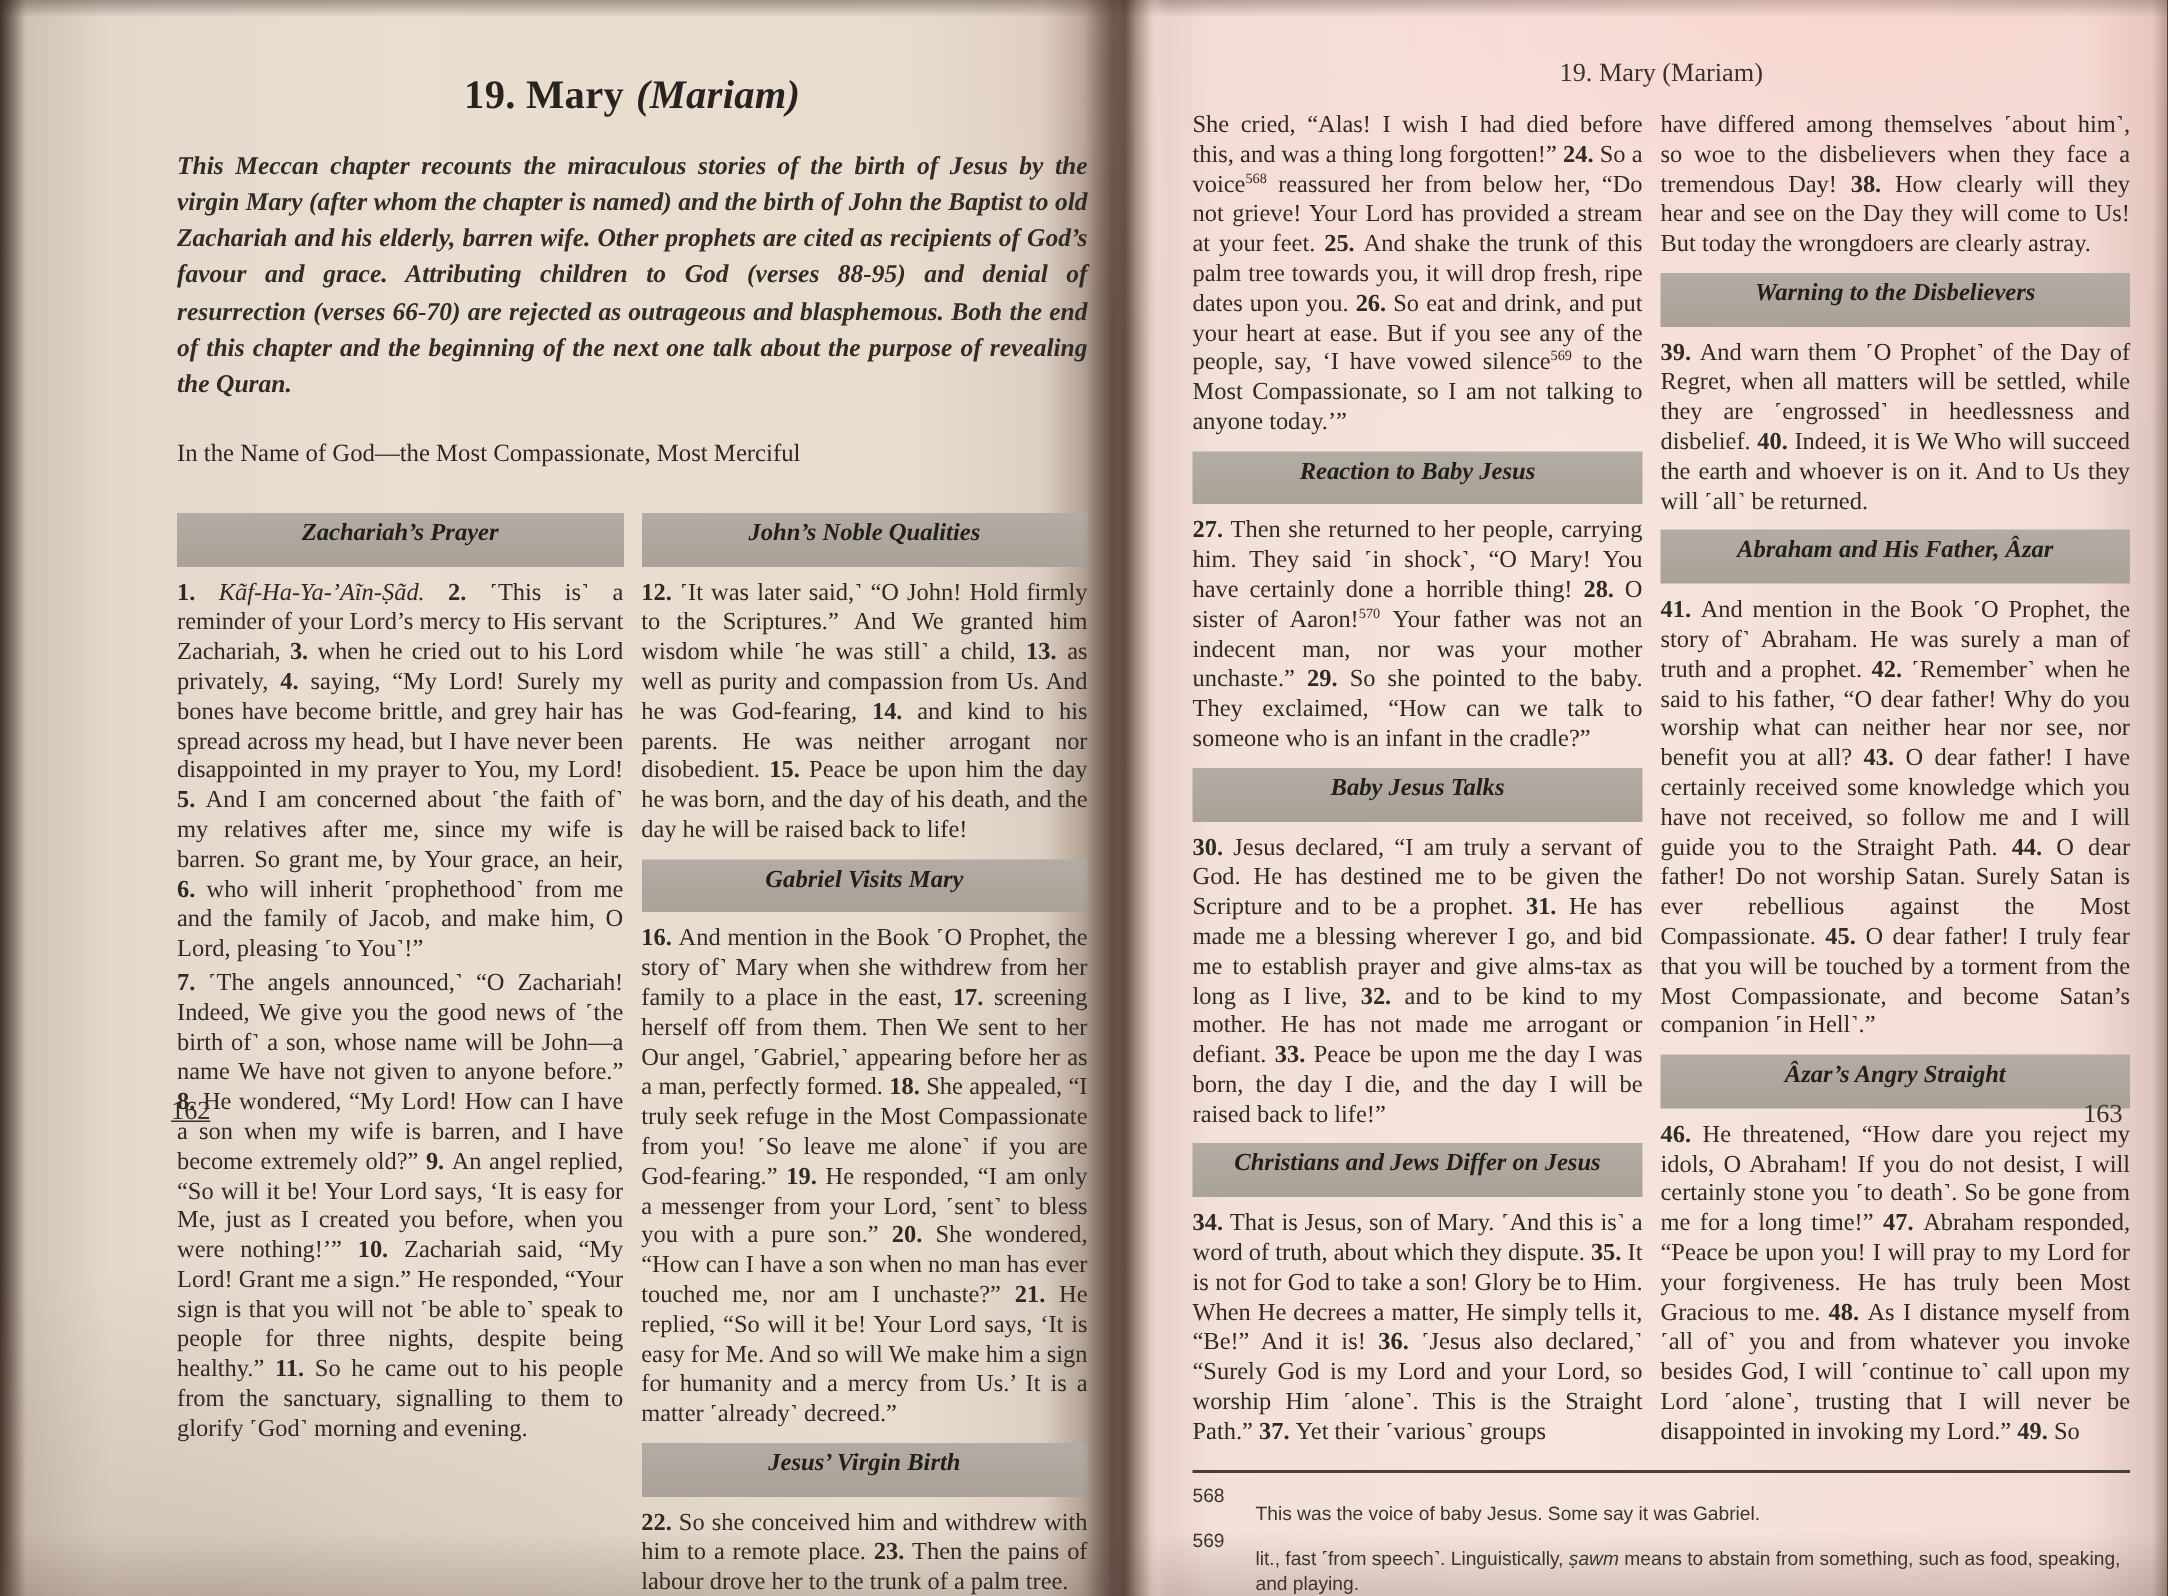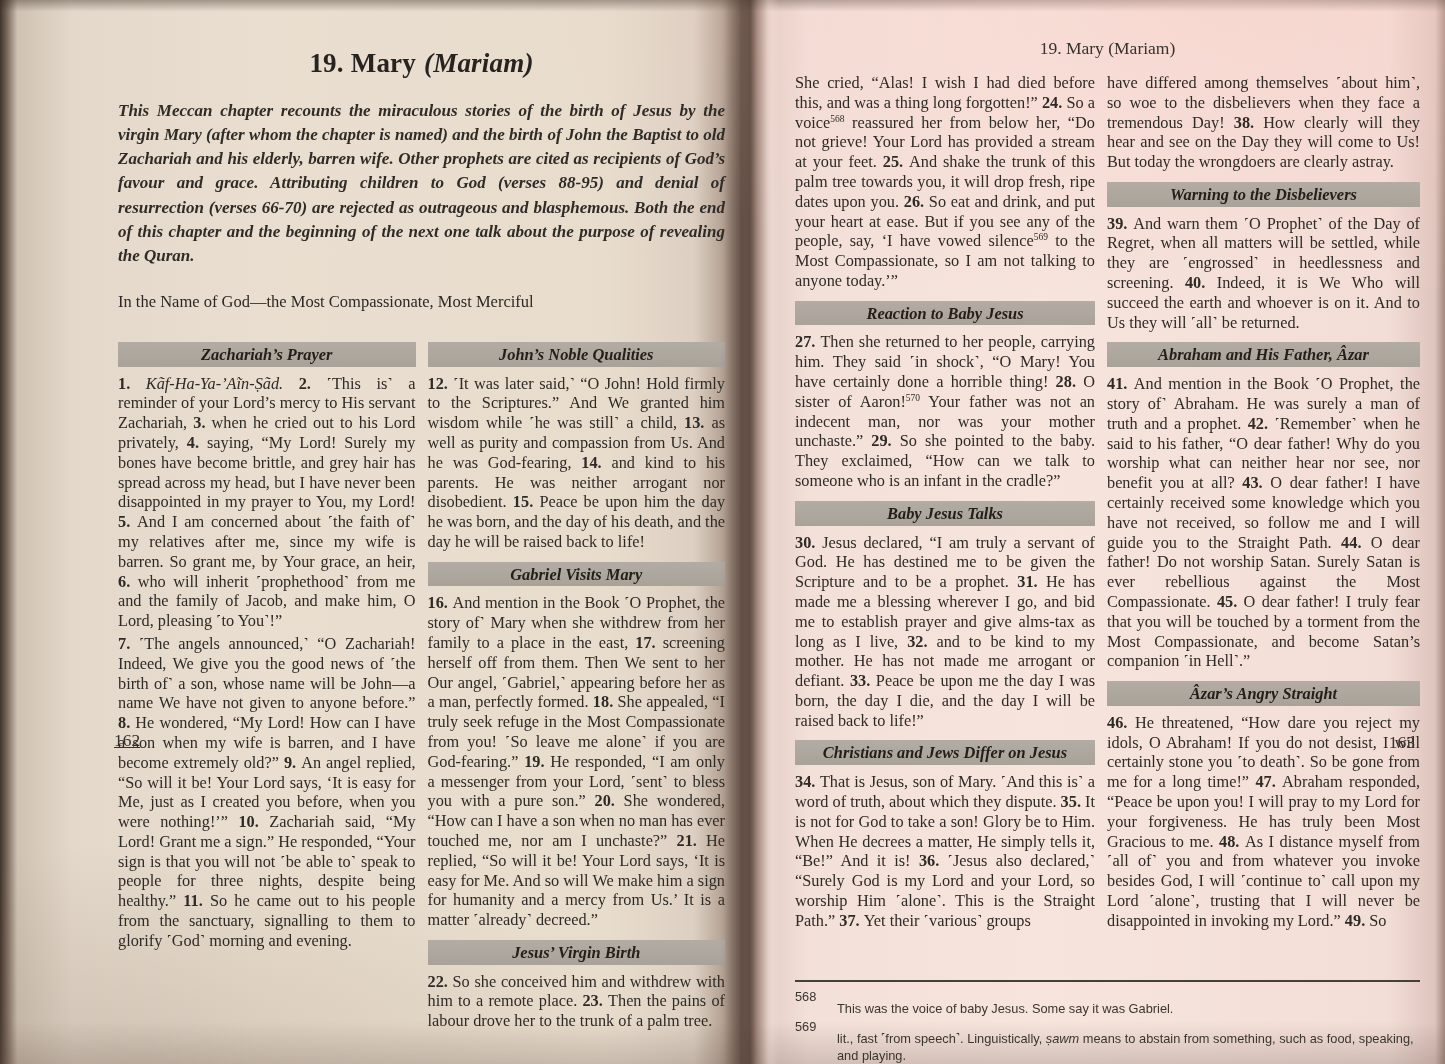--- a/index.html
+++ b/index.html
@@ -35,21 +35,21 @@
     text-align:justify;margin:0 0 4px;color:#2f2b27;}
   .bismillah{text-align:left;font-size:16.5px;font-weight:500;margin:24px 0 30px;color:#2c2825;}
 
   .cols{display:flex;gap:12px;align-items:flex-start;}
   .page-right .cols{margin-top:14px;}
   .col{flex:1;font-size:16.3px;line-height:1.215;text-align:justify;color:#2e2a26;}
   .page-right .col:first-child{flex:0 0 300px;}
 
   .sec-header{background:linear-gradient(to bottom, var(--header-bar,#b9b3ab), #a8a299);
     text-align:center;font-style:italic;font-weight:700;font-size:16.4px;
-    padding:3px 2px 2px;margin:10px 0 7px;color:#242019;line-height:1.2;}
+    padding:3px 2px 13px;margin:10px 0 7px;color:#242019;line-height:1.2;}
   .col .sec-header:first-child{margin-top:0;}
   .verse-para{margin:0 0 3px;}
   .seg-n{font-weight:700;}
   .seg-i{font-style:italic;}
   .seg-t{font-weight:400;}
   .seg-s{font-size:9.5px;line-height:0;vertical-align:6px;letter-spacing:0;}
 
   .running-header{text-align:center;font-size:17.5px;margin-top:8px;color:#36322d;}
 
   .footnotes{position:absolute;left:50px;right:25px;top:980px;
@@ -101,21 +101,21 @@
           <div class="sec-header">Reaction to Baby Jesus</div>
           <p class="verse-para"><span class="seg-n">27. </span><span class="seg-t">Then she returned to her people, carrying him. They said ˹in shock˺, “O Mary! You have certainly done a horrible thing! </span><span class="seg-n">28. </span><span class="seg-t">O sister of Aaron!</span><span class="seg-s">570</span><span class="seg-t"> Your father was not an indecent man, nor was your mother unchaste.” </span><span class="seg-n">29. </span><span class="seg-t">So she pointed to the baby. They exclaimed, “How can we talk to someone who is an infant in the cradle?”</span></p>
           <div class="sec-header">Baby Jesus Talks</div>
           <p class="verse-para"><span class="seg-n">30. </span><span class="seg-t">Jesus declared, “I am truly a servant of God. He has destined me to be given the Scripture and to be a prophet. </span><span class="seg-n">31. </span><span class="seg-t">He has made me a blessing wherever I go, and bid me to establish prayer and give alms-tax as long as I live, </span><span class="seg-n">32. </span><span class="seg-t">and to be kind to my mother. He has not made me arrogant or defiant. </span><span class="seg-n">33. </span><span class="seg-t">Peace be upon me the day I was born, the day I die, and the day I will be raised back to life!”</span></p>
           <div class="sec-header">Christians and Jews Differ on Jesus</div>
           <p class="verse-para"><span class="seg-n">34. </span><span class="seg-t">That is Jesus, son of Mary. ˹And this is˺ a word of truth, about which they dispute. </span><span class="seg-n">35. </span><span class="seg-t">It is not for God to take a son! Glory be to Him. When He decrees a matter, He simply tells it, “Be!” And it is! </span><span class="seg-n">36. </span><span class="seg-t">˹Jesus also declared,˺ “Surely God is my Lord and your Lord, so worship Him ˹alone˺. This is the Straight Path.” </span><span class="seg-n">37. </span><span class="seg-t">Yet their ˹various˺ groups</span></p>
         </div>
       <div class="col">
           <p class="verse-para"><span class="seg-t">have differed among themselves ˹about him˺, so woe to the disbelievers when they face a tremendous Day! </span><span class="seg-n">38. </span><span class="seg-t">How clearly will they hear and see on the Day they will come to Us! But today the wrongdoers are clearly astray.</span></p>
           <div class="sec-header">Warning  to the Disbelievers</div>
-          <p class="verse-para"><span class="seg-n">39. </span><span class="seg-t">And warn them ˹O Prophet˺ of the Day of Regret, when all matters will be settled, while they are ˹engrossed˺ in heedlessness and screening. </span><span class="seg-n">40. </span><span class="seg-t">Indeed, it is We Who will succeed the earth and whoever is on it. And to Us they will ˹all˺ be returned.</span></p>
+          <p class="verse-para"><span class="seg-n">39. </span><span class="seg-t">And warn them ˹O Prophet˺ of the Day of Regret, when all matters will be settled, while they are ˹engrossed˺ in heedlessness and disbelief. </span><span class="seg-n">40. </span><span class="seg-t">Indeed, it is We Who will succeed the earth and whoever is on it. And to Us they will ˹all˺ be returned.</span></p>
           <div class="sec-header">Abraham and His Father, Âzar</div>
           <p class="verse-para"><span class="seg-n">41. </span><span class="seg-t">And mention in the Book ˹O Prophet, the story of˺ Abraham. He was surely a man of truth and a prophet. </span><span class="seg-n">42. </span><span class="seg-t">˹Remember˺ when he said to his father, “O dear father! Why do you worship what can neither hear nor see, nor benefit you at all? </span><span class="seg-n">43. </span><span class="seg-t">O dear father! I have certainly received some knowledge which you have not received, so follow me and I will guide you to the Straight Path. </span><span class="seg-n">44. </span><span class="seg-t">O dear father! Do not worship Satan. Surely Satan is ever rebellious against the Most Compassionate. </span><span class="seg-n">45. </span><span class="seg-t">O dear father! I truly fear that you will be touched by a torment from the Most Compassionate, and become Satan’s companion ˹in Hell˺.”</span></p>
           <div class="sec-header">Âzar’s Angry Straight</div>
           <p class="verse-para"><span class="seg-n">46. </span><span class="seg-t">He threatened, “How dare you reject my idols, O Abraham! If you do not desist, I will certainly stone you ˹to death˺. So be gone from me for a long time!” </span><span class="seg-n">47. </span><span class="seg-t">Abraham responded, “Peace be upon you! I will pray to my Lord for your forgiveness. He has truly been Most Gracious to me. </span><span class="seg-n">48. </span><span class="seg-t">As I distance myself from ˹all of˺ you and from whatever you invoke besides God, I will ˹continue to˺ call upon my Lord ˹alone˺, trusting that I will never be disappointed in invoking my Lord.” </span><span class="seg-n">49. </span><span class="seg-t">So</span></p>
         </div>
     </div>
     <div class="footnotes">
         <div class="fn-row">
           <span class="fn-num">568</span>
           <span class="fn-text"><span class="seg-t">This was the voice of baby Jesus. Some say it was Gabriel.</span></span>

